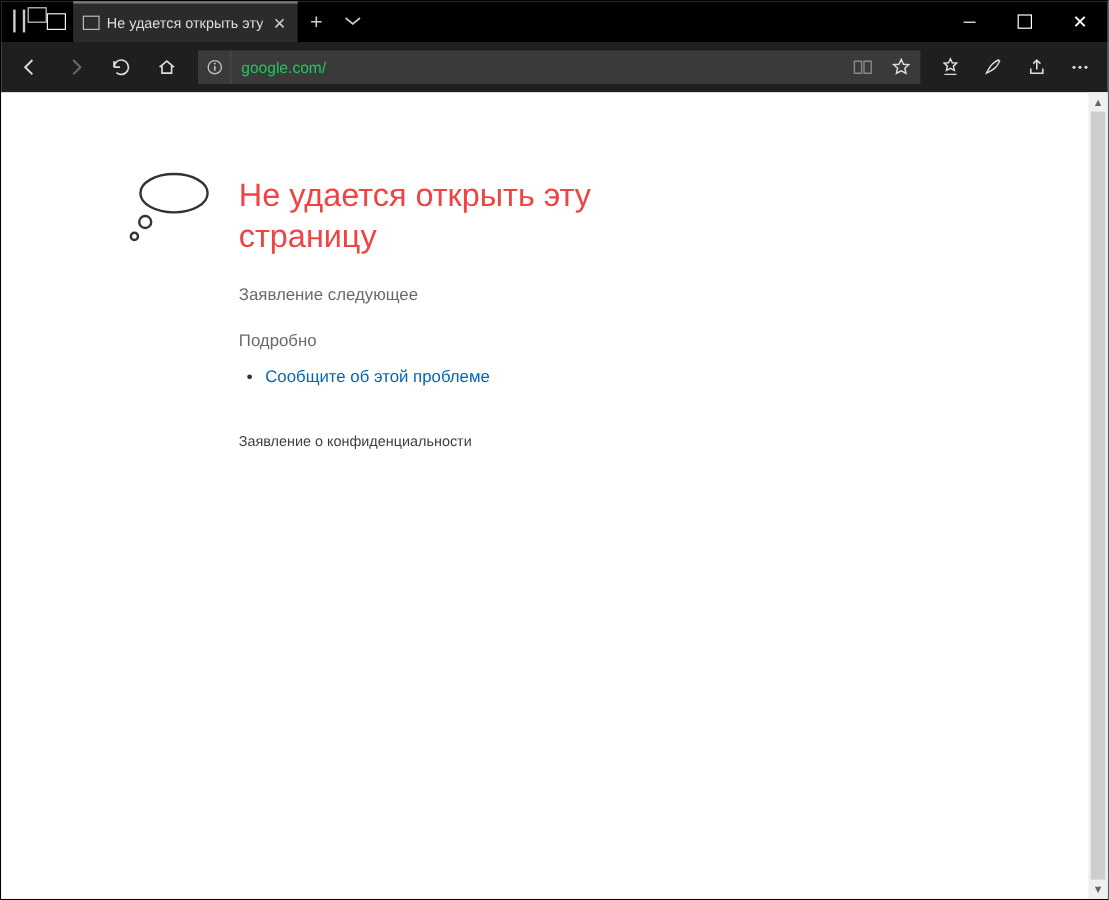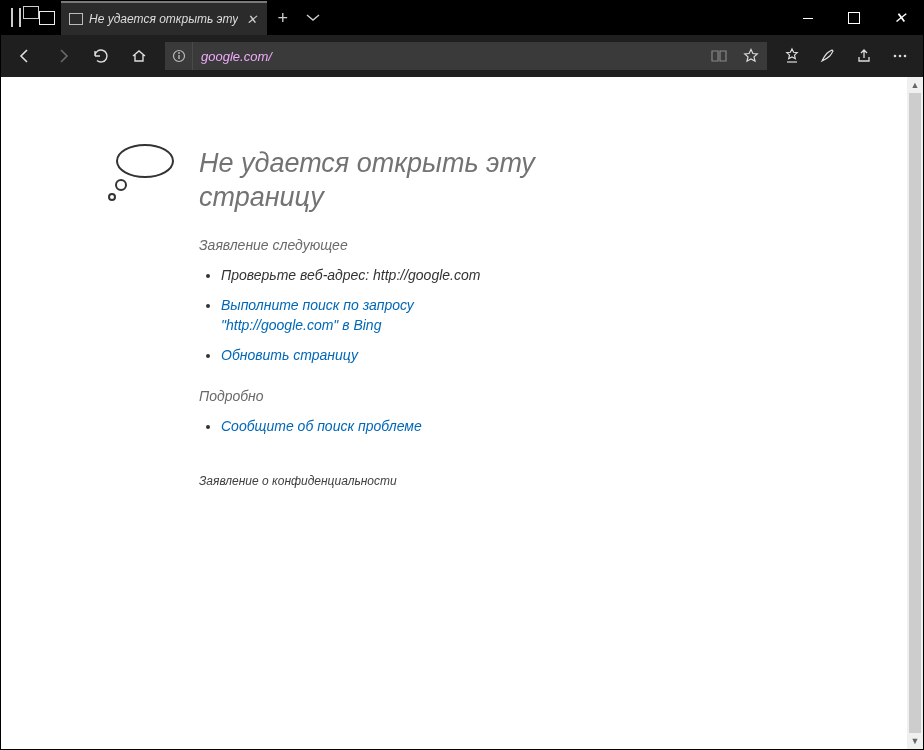--- a/index.html
+++ b/index.html
@@ -9,21 +9,20 @@
   height: 750px;
   background: #fff;
   overflow: hidden;
 }
 .window {
   width: 100%;
   height: 100%;
   border: 1px solid #000;
   display: flex;
   flex-direction: column;
-  font-style: italic;
 }
 
 
 .title-bar {
   height: 34px;
   background: #000;
   display: flex;
   align-items: center;
   color: #fff;
 }
@@ -96,21 +95,21 @@
   color: #ddd; cursor: pointer;
 }
 .nav-btn.disabled { color: #6a6a6a; }
 .address-box {
   flex: 1;
   height: 28px;
   background: #3a3a3a;
   display: flex;
   align-items: center;
   margin: 0 6px;
-  color: #f0abfc;
+  color: #22c55e;
   font-size: 13px;
 }
 .info-chip {
   width: 28px; display: flex; align-items: center; justify-content: center; color: #bbb; font-size: 12px;
   border-right: 1px solid #4a4a4a; height: 100%;
 }
 .url-text { padding-left: 8px; flex: 1; }
 .addr-icon {
   width: 32px; display: flex; align-items: center; justify-content: center; color: #bbb;
 }
@@ -133,21 +132,21 @@
   position: relative;
 }
 .thought-bubble {
   position: absolute;
   left: -96px; top: -6px;
   width: 80px; height: 70px;
 }
 .main-heading {
   font-size: 27px;
   font-weight: 400;
-  color: #737373;
+  color: #ef4444;
   line-height: 1.25;
   max-width: 370px;
 }
 .subheading {
   font-size: 14px;
   color: #6a6a6a;
   margin-top: 22px;
 }
 .suggestion-list, .details-list {
   list-style: disc;
@@ -287,28 +286,23 @@
     <div class="error-wrap">
       <div class="thought-bubble">
         <svg width="80" height="70" viewBox="0 0 80 70">
           <ellipse cx="42" cy="20" rx="28" ry="16" stroke="#333" stroke-width="2" fill="none"></ellipse>
           <circle cx="18" cy="44" r="5" stroke="#333" stroke-width="2" fill="none"></circle>
           <circle cx="9" cy="56" r="3" stroke="#333" stroke-width="2" fill="none"></circle>
         </svg>
       </div>
       <h1 class="main-heading">Не удается открыть эту страницу</h1>
       <div class="subheading">Заявление следующее</div>
-      <ul class="suggestion-list">
-        <li>Проверьте веб-адрес: http://google.com</li>
-        <li><span class="link">Выполните поиск по запросу "http://google.com" в Bing</span></li>
-        <li><span class="link">Обновить страницу</span></li>
-      </ul>
       <div class="details-heading">Подробно</div>
       <ul class="details-list">
-        <li><span class="link">Сообщите об поиск проблеме</span></li>
+        <li><span class="link">Сообщите об этой проблеме</span></li>
       </ul>
       <span class="privacy-link">Заявление о конфиденциальности</span>
     </div>
     <div class="scrollbar">
       <div class="sb-arrow">▲</div>
       <div class="sb-track">
           <div class="sb-thumb"></div>
         </div>
       <div class="sb-arrow">▼</div>
     </div>

